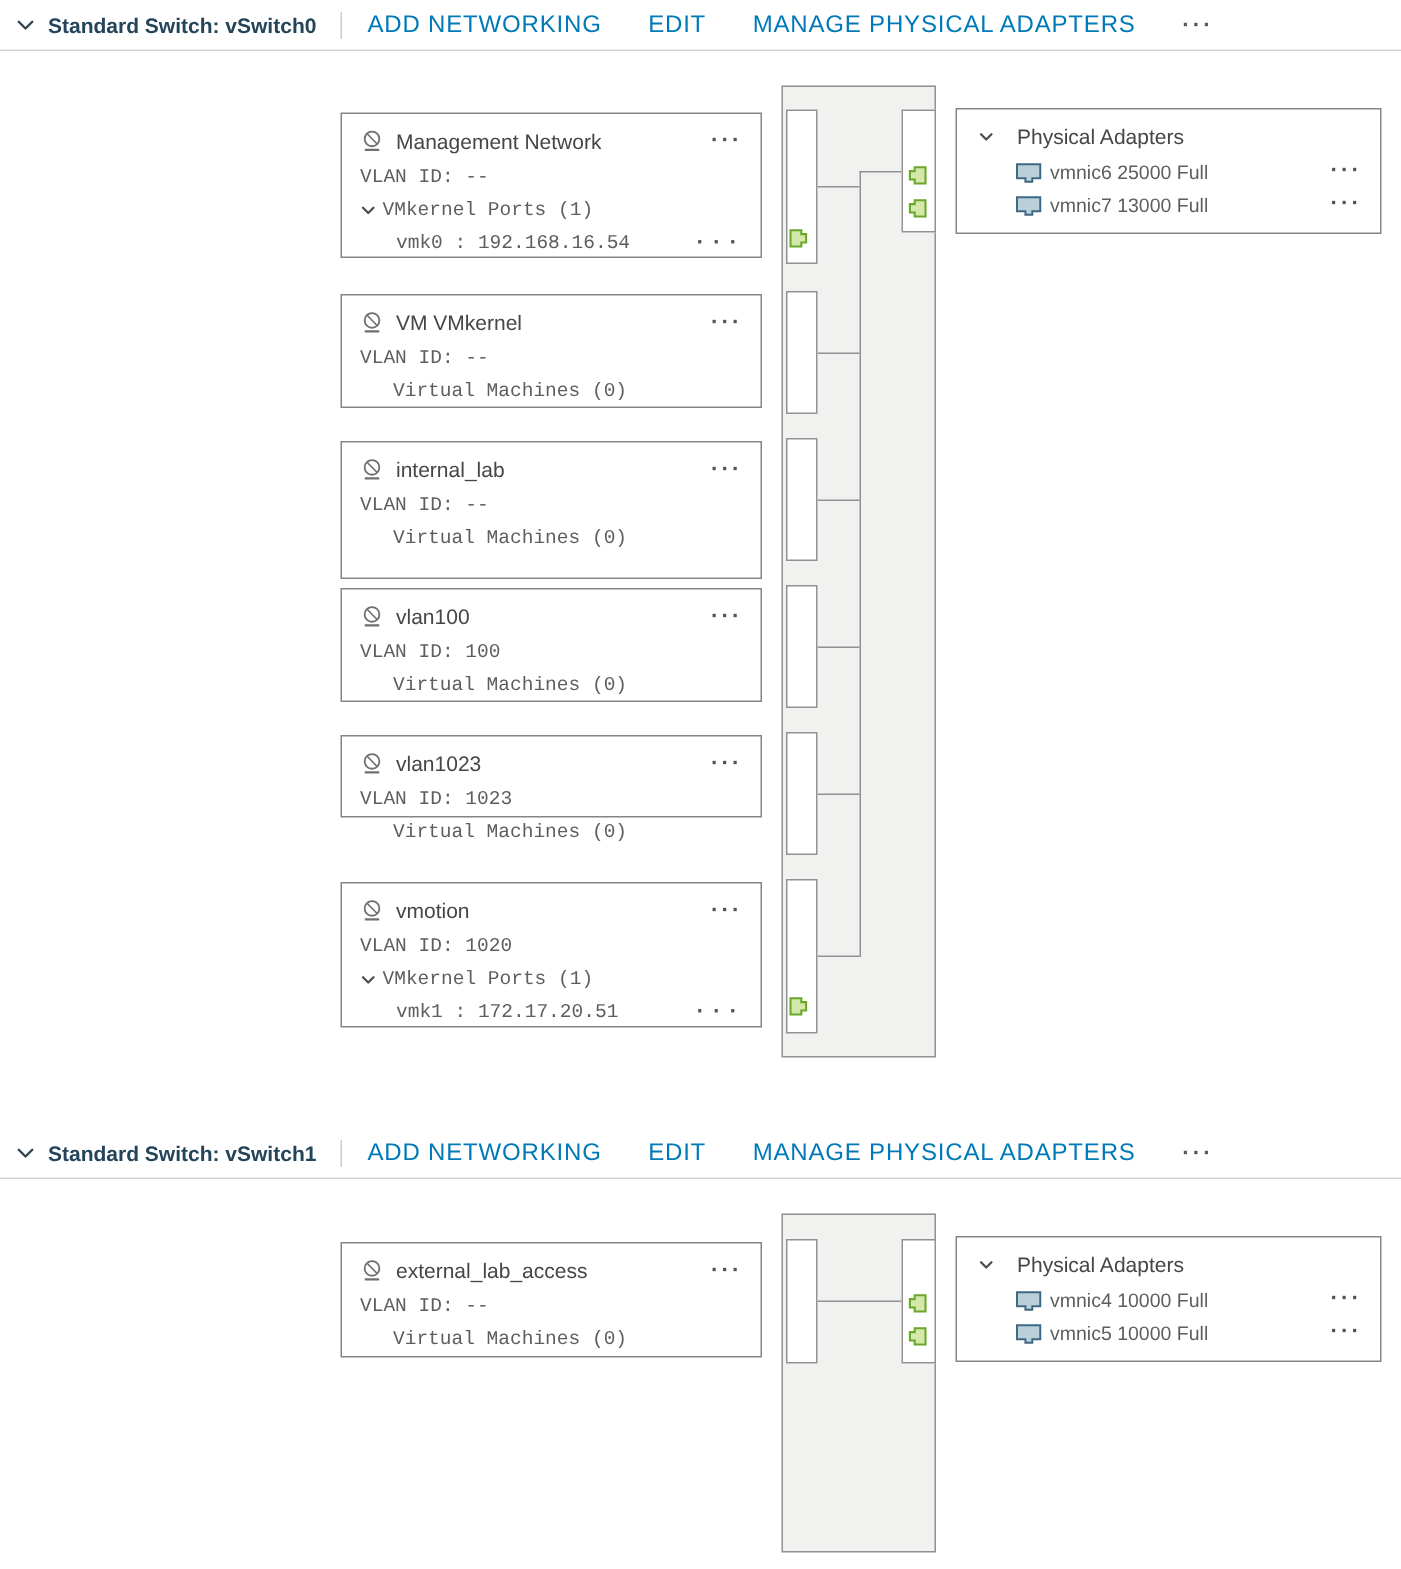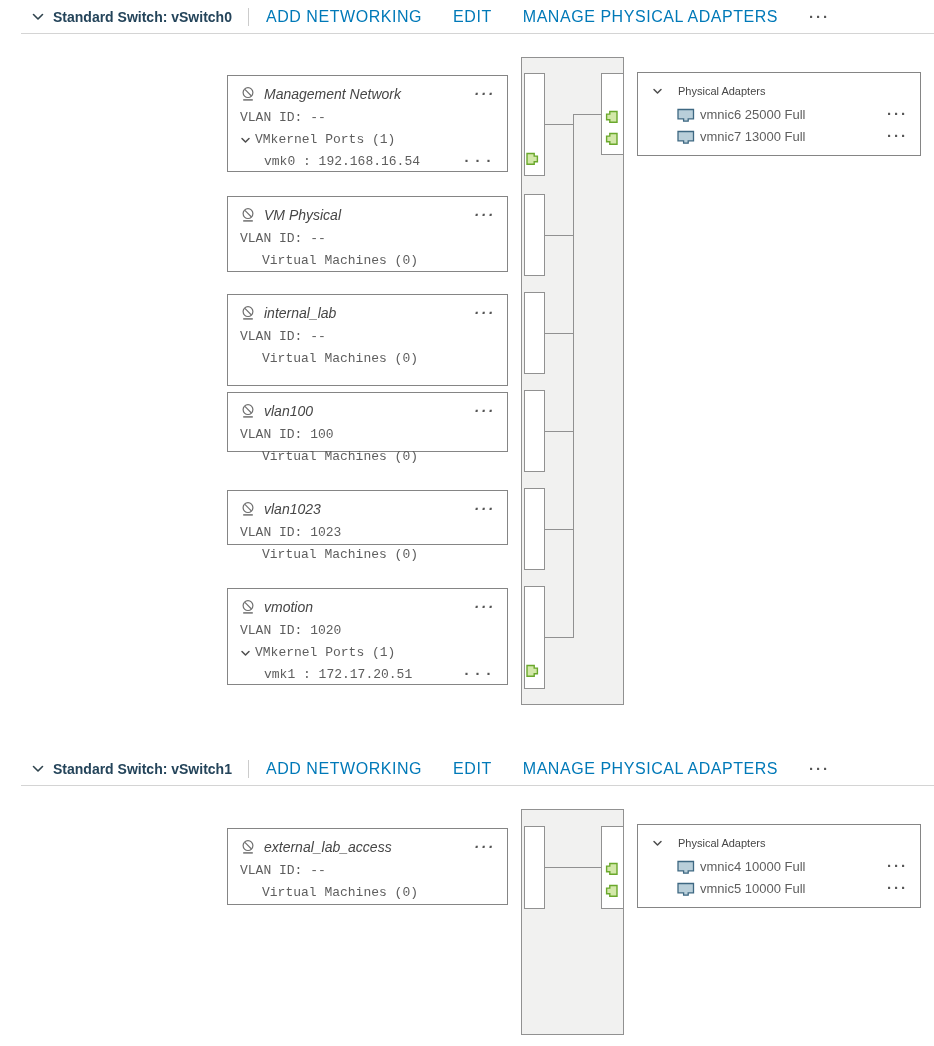--- a/index.html
+++ b/index.html
@@ -5,39 +5,39 @@
   html,body { margin:0; padding:0; background:#ffffff; }
   .page {
     position:relative; width:934px; height:1046px; background:#fff;
     font-family:"Liberation Sans", sans-serif; overflow:hidden;
     -webkit-font-smoothing:antialiased;
   }
   
   .sw-header {
     position:absolute; left:0; right:0; height:33px;
     display:flex; align-items:center;
-    border-bottom:1px solid #d4d4d4; background:#fff;margin-left:21px;
+    border-bottom:1px solid #d4d4d4; background:#fff;
   }
   .hdr-chev { margin-left:10px; display:flex; color:#30444e; }
   .sw-title { margin-left:8px; font-size:14px; font-weight:bold; color:#24445a; }
   .vsep { width:1px; height:18px; background:#cccccc; margin:0 17px 0 16px; }
   .hlink {
     font-size:16px; color:#0079b8; letter-spacing:0.55px; cursor:pointer;
     margin-right:31px; text-decoration:none; white-space:nowrap;
   }
   .dots {
     color:#565656; font-weight:bold; font-size:15px; letter-spacing:2px;
     line-height:10px; cursor:pointer; white-space:nowrap;
   }
   
   .pg-card {
     position:absolute; left:227px; width:281px; box-sizing:border-box;
     background:#fff; border:1px solid #858585; padding:9px 12px 0 12px;
   }
-  .pg-title { display:flex; align-items:center; height:18px;font-style:italic; }
+  .pg-title { display:flex; align-items:center; height:18px; }
   .pg-icon { display:flex; flex:none; }
   .pg-name { margin-left:8px; font-size:14px; color:#464646; }
   .pg-title .dots { margin-left:auto; }
   .pg-row { margin-top:7px; font-size:13px; color:#5e5e5e;font-family:Liberation Mono, monospace; }
   .pg-sub { display:flex; align-items:center; }
   .chev-sm { display:flex; color:#4e4e4e; margin-right:4px; }
   .pg-sub-indent { padding-left:22px; }
   .pg-detail { display:flex; align-items:center; padding-left:24px; }
   .pg-detail .dots { margin-left:auto; }
   
@@ -56,21 +56,21 @@
   .hline { position:absolute; height:1px; background:#919191; }
   .vline { position:absolute; width:1px; background:#919191; }
   .green-port { position:absolute; width:13px; height:14px; display:flex; }
   .green-port.flip svg { transform:scaleX(-1); }
   
   .pa-panel {
     position:absolute; left:637px; width:284px; height:84px; box-sizing:border-box;
     background:#fff; border:1px solid #858585; padding:9px 12px 0 14px;
   }
   .pa-title-row { display:flex; align-items:center; height:18px; }
-  .pa-title { margin-left:10px; font-size:11px; color:#464646; }
+  .pa-title { margin-left:10px; font-size:14px; color:#464646; }
   .pa-row { display:flex; align-items:center; margin-top:6px; padding-left:24px; height:16px; }
   .nic-icon { display:flex; flex:none; margin-right:4px; }
   .pa-label { font-size:13px; color:#5e5e5e; }
   .pa-row .dots { margin-left:auto; }
 </style>
 </head>
 <body>
 
 <svg width="0" height="0" style="position:absolute">
   <defs>
@@ -175,42 +175,42 @@
     </div>
   </div>
 
   <div class="pg-card" style="top:196px;height:76px">
     <div class="pg-title">
       <span class="pg-icon">
           <svg width="16" height="16">
             <use href="#pg-glyph"></use>
           </svg>
         </span>
-      <span class="pg-name">VM Physical</span>
+      <span class="pg-name">VM VMkernel</span>
       <span class="dots">···</span>
     </div>
     <div class="pg-row">VLAN ID: --</div>
     <div class="pg-row pg-sub-indent">Virtual Machines (0)</div>
   </div>
 
   <div class="pg-card" style="top:294px;height:92px">
     <div class="pg-title">
       <span class="pg-icon">
           <svg width="16" height="16">
             <use href="#pg-glyph"></use>
           </svg>
         </span>
       <span class="pg-name">internal_lab</span>
       <span class="dots">···</span>
     </div>
     <div class="pg-row">VLAN ID: --</div>
     <div class="pg-row pg-sub-indent">Virtual Machines (0)</div>
   </div>
 
-  <div class="pg-card" style="top:392px;height:60px">
+  <div class="pg-card" style="top:392px;height:76px">
     <div class="pg-title">
       <span class="pg-icon">
           <svg width="16" height="16">
             <use href="#pg-glyph"></use>
           </svg>
         </span>
       <span class="pg-name">vlan100</span>
       <span class="dots">···</span>
     </div>
     <div class="pg-row">VLAN ID: 100</div>

